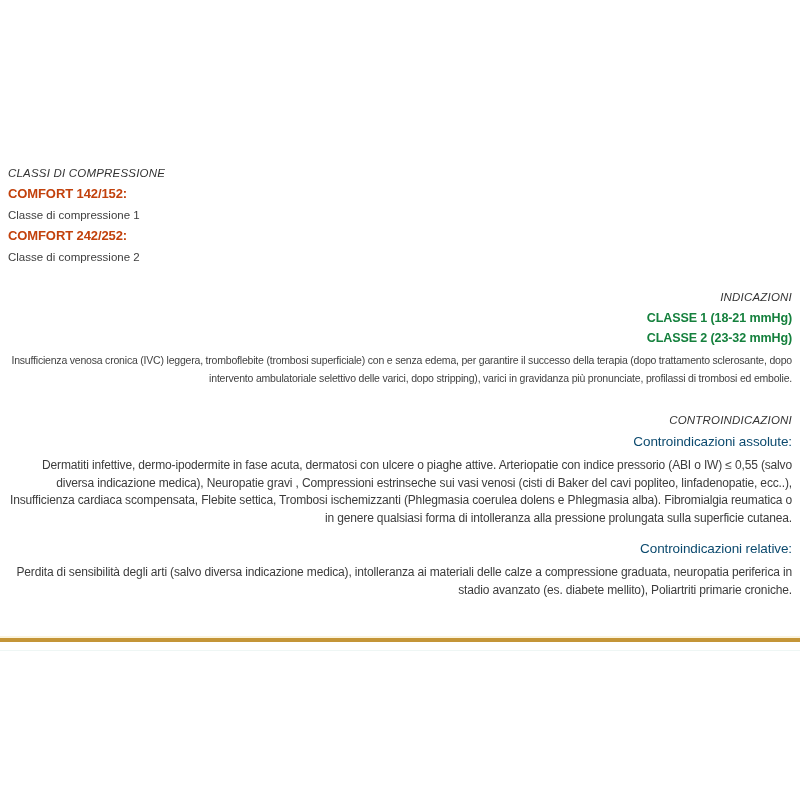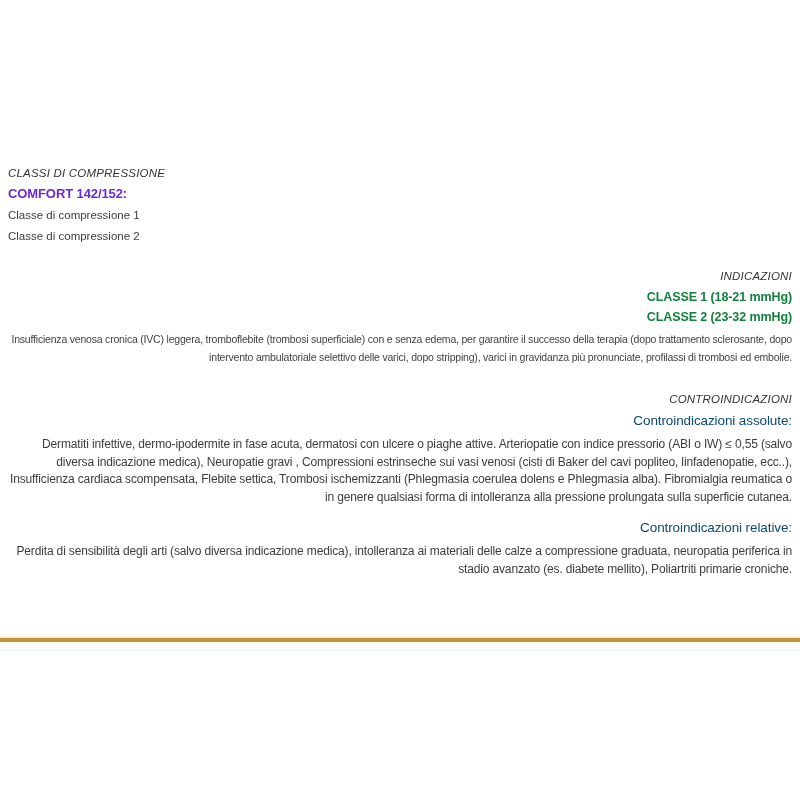--- a/index.html
+++ b/index.html
@@ -29,21 +29,21 @@
     line-height: 14px;
     margin-bottom: 7px;
   }
   .sec { margin-bottom: 0; }
   .sec + .sec { margin-top: 26px; text-align: right; }
 
   
   .title-sm {
     font-size: 13px;
     font-weight: 700;
-    color: #6d28d9;
+    color: #c2410c;
     line-height: 14px;
     margin-bottom: 7px;
     letter-spacing: -0.1px;
   }
   .text-sm {
     font-size: 11.5px;
     color: #3d3d3d;
     line-height: 14px;
     margin-bottom: 7px;
   }
@@ -105,20 +105,21 @@
 
   <div class="doc">
 
     <div class="sec sec-classi">
       <div class="sec-heading">CLASSI DI COMPRESSIONE</div>
       <div class="item">
         <div class="title-sm">COMFORT 142/152:</div>
         <div class="text-sm">Classe di compressione 1</div>
       </div>
       <div class="item">
+        <div class="title-sm">COMFORT 242/252:</div>
         <div class="text-sm">Classe di compressione 2</div>
       </div>
     </div>
 
     <div class="sec sec-ind">
       <div class="sec-heading">INDICAZIONI</div>
       <div class="item">
         <div class="title-md">CLASSE 1 (18-21 mmHg)</div>
       </div>
       <div class="item">

